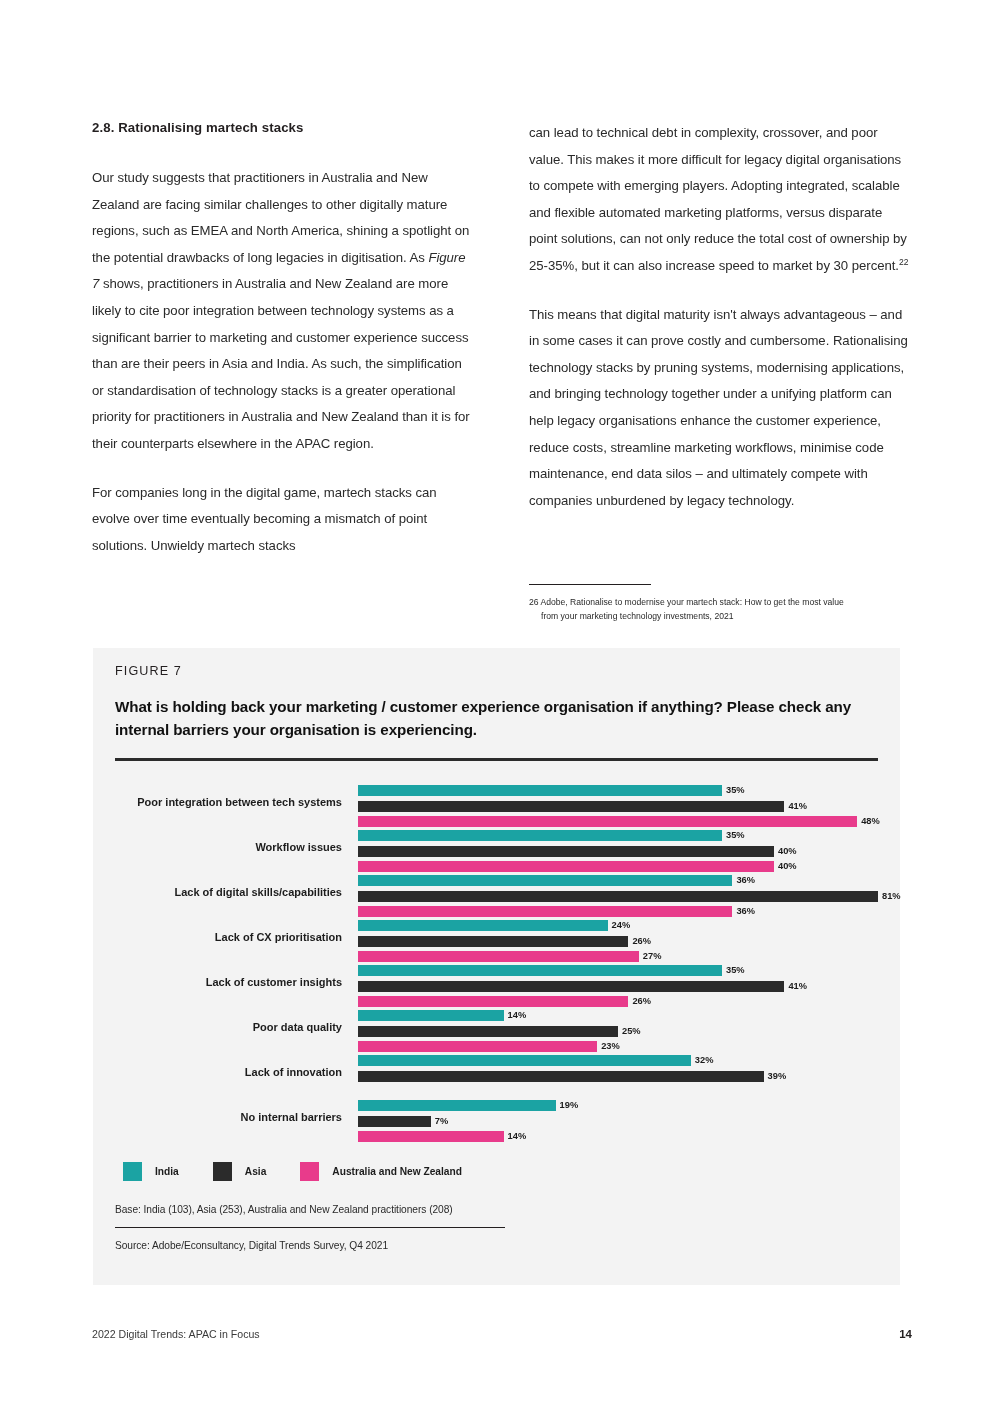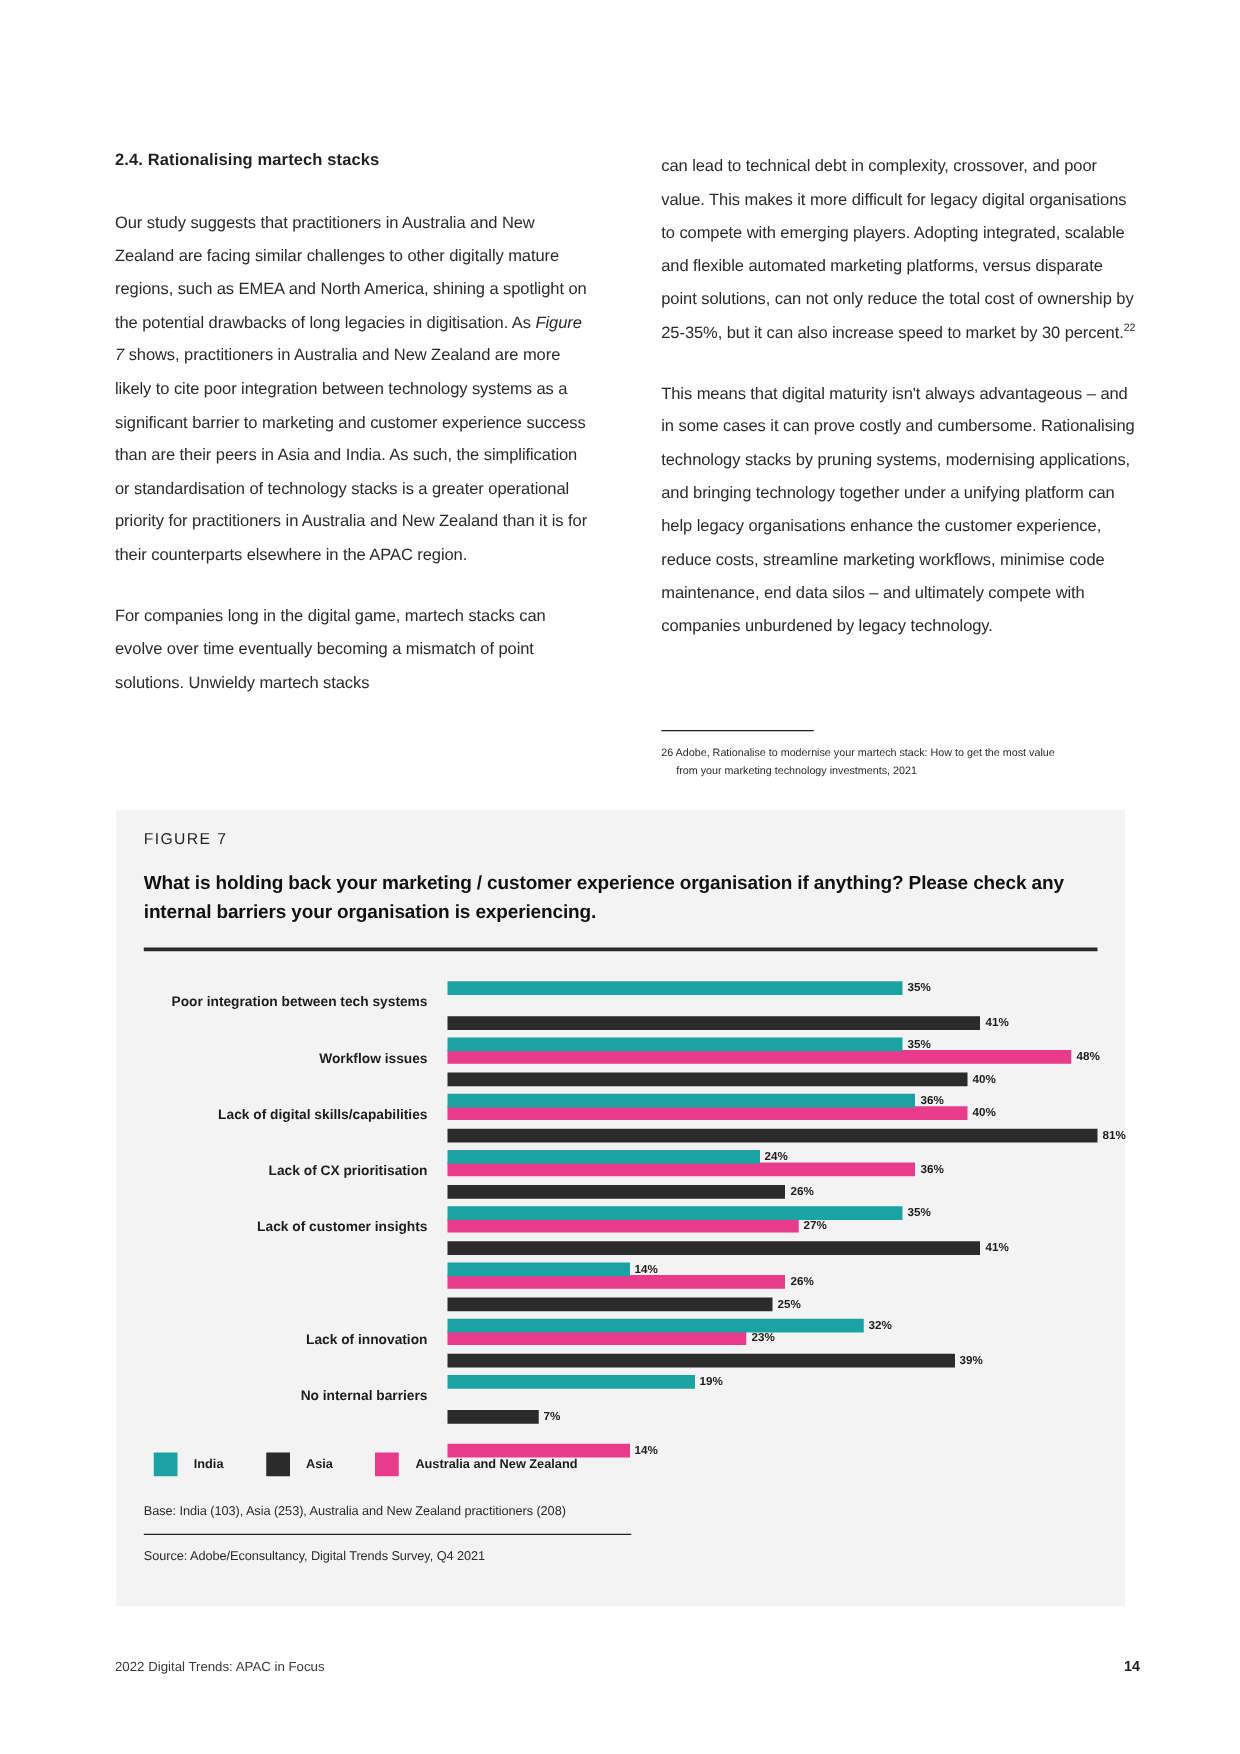--- a/index.html
+++ b/index.html
@@ -136,21 +136,21 @@
 
   .bars {
     position: absolute;
     left: 243px;
     top: 0;
     right: 0;
     height: 34px;
   }
   .bar-row {
     position: relative;
-    height: 27px;
+    height: 15px;
     margin-bottom: 0.6px;
   }
   .bar {
     position: absolute;
     left: 0;
     top: 0;
     height: 11px;
   }
   .bar-val {
     position: absolute;
@@ -222,21 +222,21 @@
   .footer-page {
     font-size: 11.5px;
     font-weight: bold;
     color: #231f20;
   }
 </style>
 </head>
 <body>
 
 <div class="col col-left">
-  <h2 class="section-heading">2.4. Rationalising martech stacks</h2>
+  <h2 class="section-heading">2.8. Rationalising martech stacks</h2>
   <p class="body-par"><span>Our study suggests that practitioners in Australia and New Zealand are facing similar challenges to other digitally mature regions, such as EMEA and North America, shining a spotlight on the potential drawbacks of long legacies in digitisation. As </span><em>Figure 7</em><span> shows, practitioners in Australia and New Zealand are more likely to cite poor integration between technology systems as a significant barrier to marketing and customer experience success than are their peers in Asia and India. As such, the simplification or standardisation of technology stacks is a greater operational priority for practitioners in Australia and New Zealand than it is for their counterparts elsewhere in the APAC region.</span></p>
   <p class="body-par">For companies long in the digital game, martech stacks can evolve over time eventually becoming a mismatch of point solutions. Unwieldy martech stacks</p>
 </div>
 
 <div class="col col-right">
   <p class="body-par"><span>can lead to technical debt in complexity, crossover, and poor value. This makes it more difficult for legacy digital organisations to compete with emerging players. Adopting integrated, scalable and flexible automated marketing platforms, versus disparate point solutions, can not only reduce the total cost of ownership by 25-35%, but it can also increase speed to market by 30 percent.</span><sup>22</sup></p>
   <p class="body-par">This means that digital maturity isn't always advantageous – and in some cases it can prove costly and cumbersome. Rationalising technology stacks by pruning systems, modernising applications, and bringing technology together under a unifying platform can help legacy organisations enhance the customer experience, reduce costs, streamline marketing workflows, minimise code maintenance, end data silos – and ultimately compete with companies unburdened by legacy technology.</p>
 </div>
 
 <div class="footnote-wrap">
@@ -333,20 +333,21 @@
               <div class="bar" style="width: 426.4px; background: rgb(43, 43, 43);"></div>
               <div class="bar-val" style="left: 426.4px;">41%</div>
             </div>
             <div class="bar-row">
               <div class="bar" style="width: 270.4px; background: rgb(232, 59, 139);"></div>
               <div class="bar-val" style="left: 270.4px;">26%</div>
             </div>
           </div>
         </div>
         <div class="group">
+          <div class="cat-label">Poor data quality</div>
           <div class="bars">
             <div class="bar-row">
               <div class="bar" style="width: 145.6px; background: rgb(27, 163, 163);"></div>
               <div class="bar-val" style="left: 145.6px;">14%</div>
             </div>
             <div class="bar-row">
               <div class="bar" style="width: 260px; background: rgb(43, 43, 43);"></div>
               <div class="bar-val" style="left: 260px;">25%</div>
             </div>
             <div class="bar-row">

